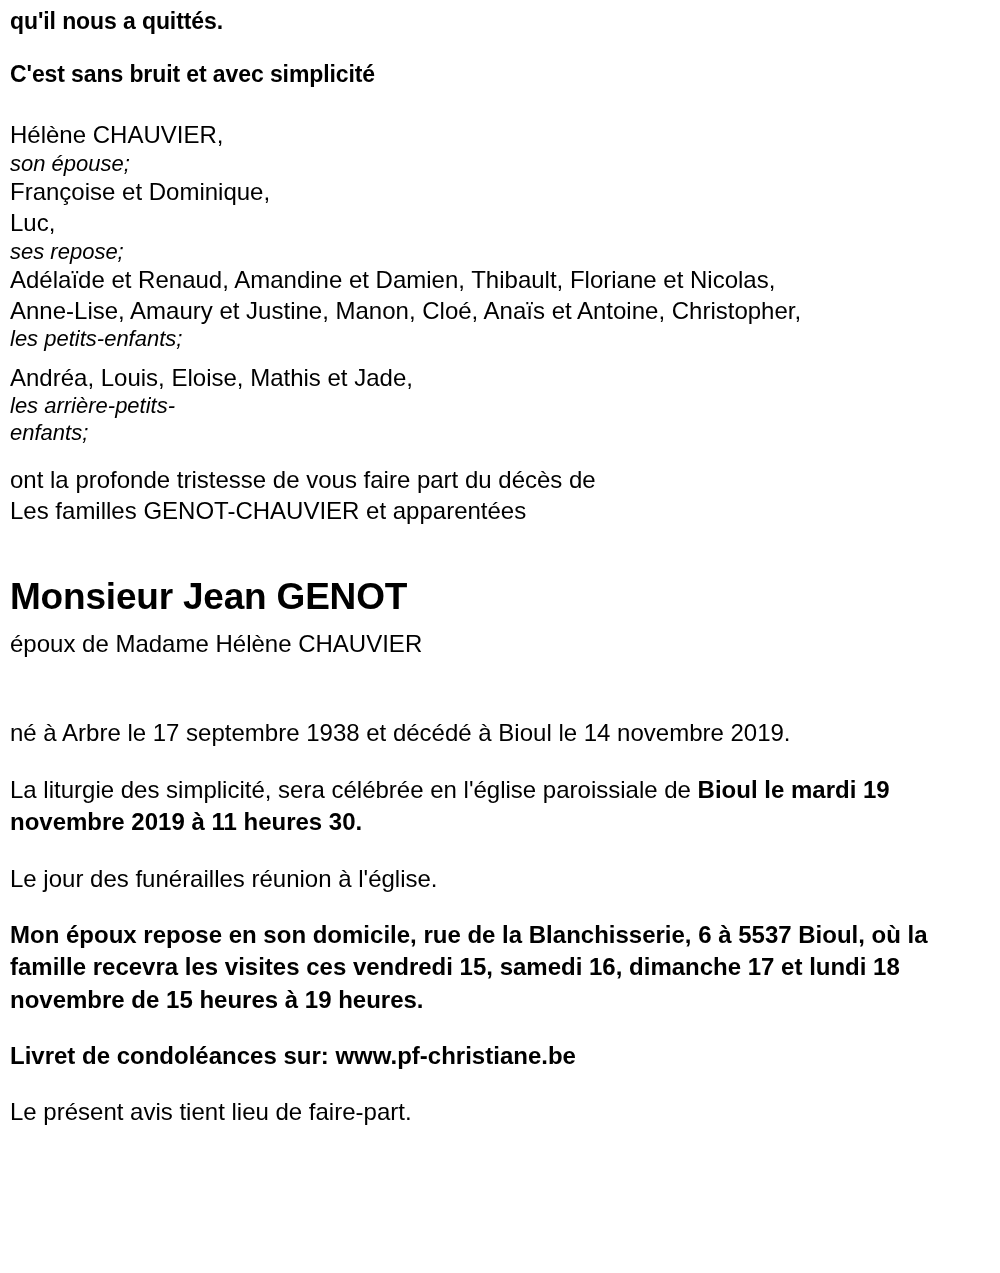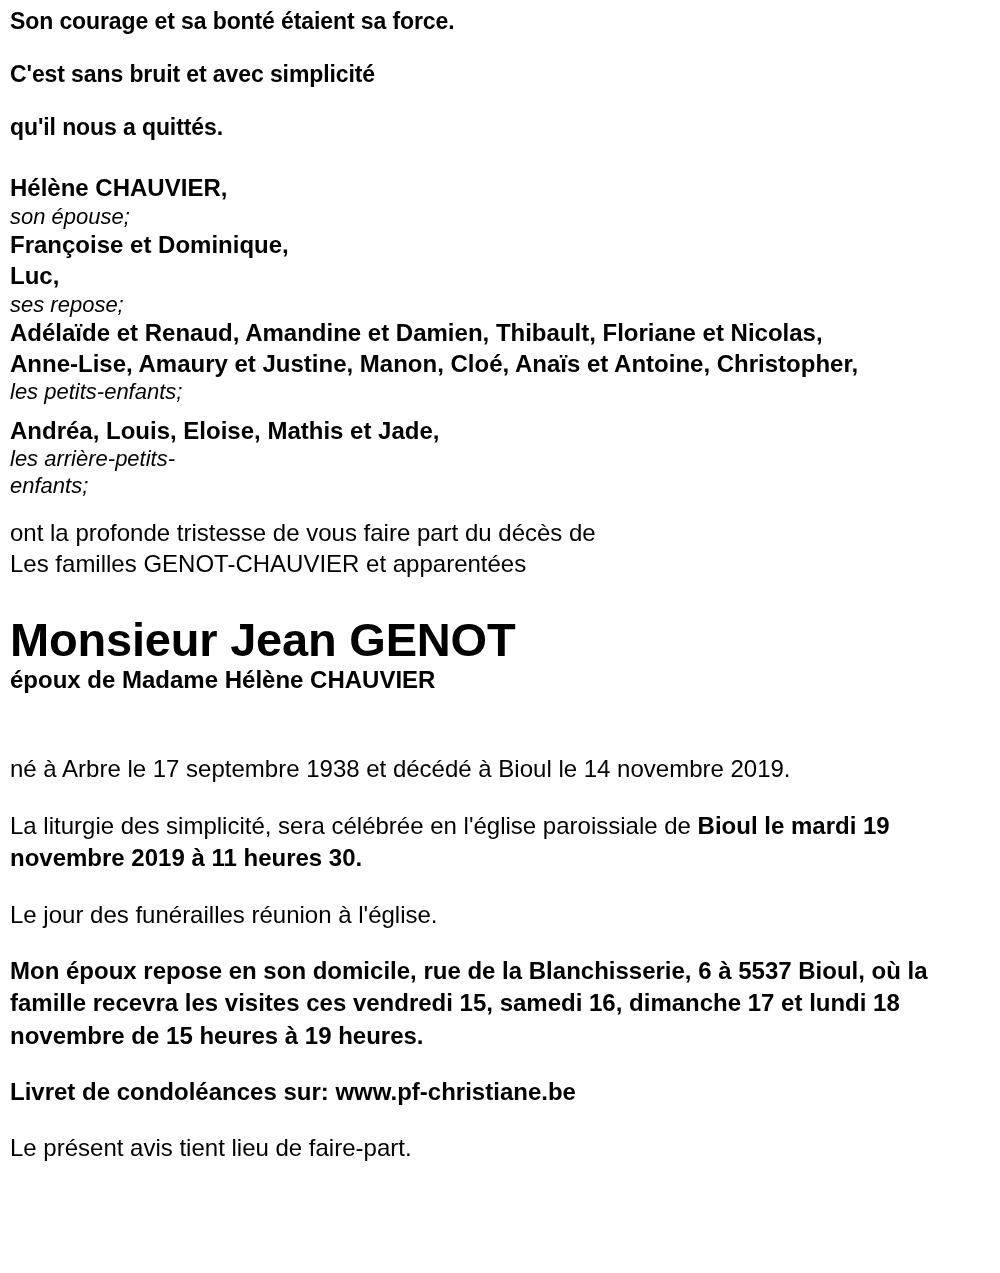--- a/index.html
+++ b/index.html
@@ -39,21 +39,21 @@
   }
   .verse .line { margin-bottom: 30px; }
   .verse .line:last-child { margin-bottom: 0; }
 
   
   .family {
     font-size: 24px;
     line-height: 1.28;
     font-weight: 400;
   }
-  .fam-names { display: block; font-weight: bold; }
+  .fam-names { display: block; }
   .fam-role {
     display: block;
     text-align: left;
     font-style: italic;
     font-size: 22px;
     line-height: 1.2;
   }
 
   .gap-s  { height: 10px; }
   .gap-m  { height: 18px; }
@@ -61,51 +61,52 @@
 
   
   .announce {
     font-size: 24px;
     line-height: 1.3;
     font-weight: 400;
   }
 
   
   .deceased-name {
-    font-size: 47px;
+    font-size: 37px;
     font-weight: 700;
     line-height: 1.1;
     letter-spacing: -0.2px;
+    margin-top: 16px;
   }
   .deceased-spouse {
     font-size: 24px;
-    font-weight: 700;
+    font-weight: 400;
     line-height: 1.25;
+    margin-top: 12px;
   }
 
   
   .para {
     font-size: 24px;
     line-height: 1.35;
     font-weight: 400;
     margin-bottom: 22px;
   }
   .para.bold { font-weight: 700; }
   .para b { font-weight: 700; }
   .para:last-child { margin-bottom: 0; }
 </style>
 </head>
 <body>
 
 <div class="page">
 
   <div class="verse">
-    <span class="line">Son courage et sa bonté étaient sa force.</span>
+    <span class="line">qu'il nous a quittés.</span>
     <span class="line">C'est sans bruit et avec simplicité</span>
-    <span class="line">qu'il nous a quittés.</span>
   </div>
 
   <div class="gap-xl"></div>
 
   <div class="family">
 
     <div>
       <span class="fam-names">Hélène CHAUVIER,</span>
       <span class="fam-role">son épouse;</span>
     </div>

